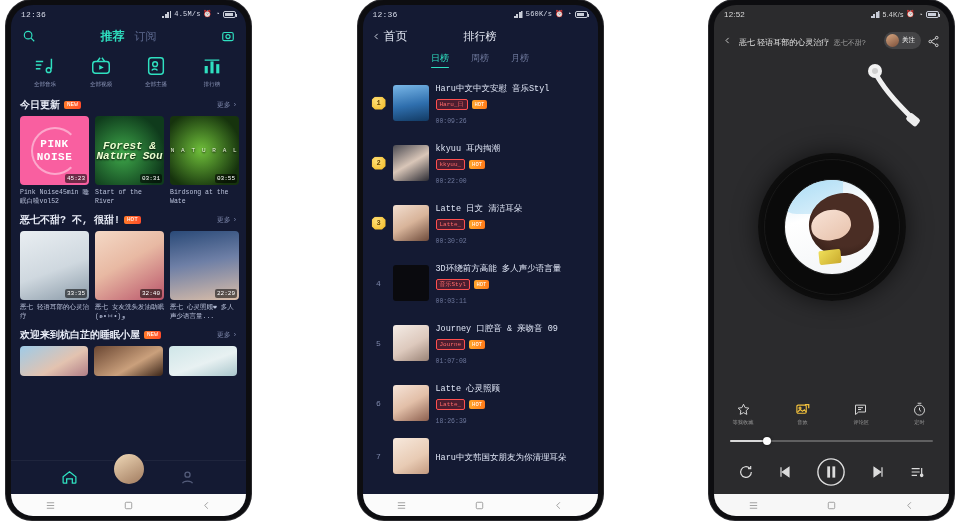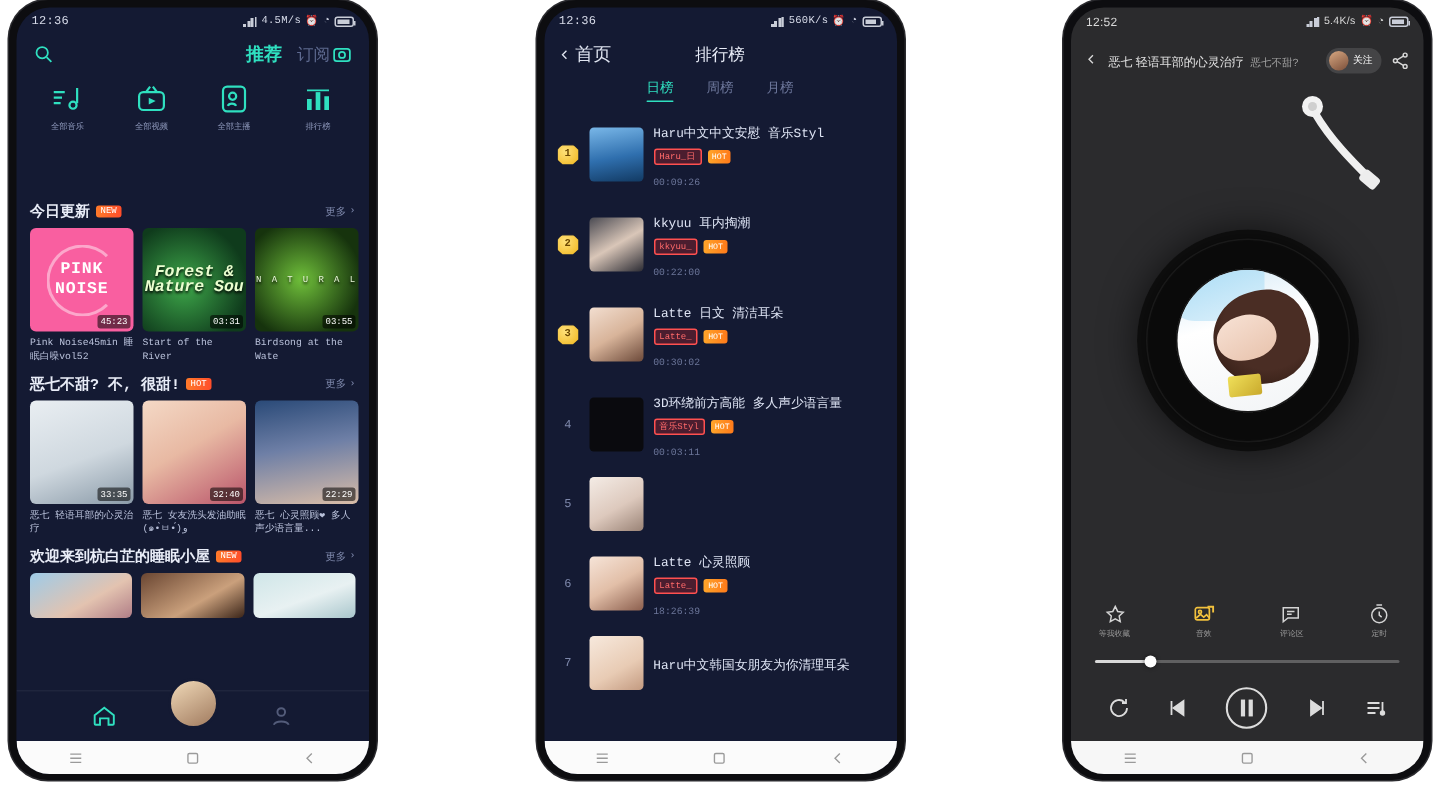--- a/index.html
+++ b/index.html
@@ -55,35 +55,35 @@
       linear-gradient(to top, #c9cdd8 6px, transparent 6px) 5px 0/2px 7px no-repeat,
       linear-gradient(to top, #c9cdd8 7px, transparent 7px) 7.5px 0/1.5px 7px no-repeat;
   }
 
   
   .p1-head {
     height: 26px; flex: 0 0 26px;
     display: flex; align-items: center; padding: 0 10px;
     position: relative;
   }
-  .p1-tabs { flex: 1; display: flex; justify-content: flex-end; gap: 10px; align-items: baseline; }
+  .p1-tabs { flex: 1; display: flex; justify-content: center; gap: 10px; align-items: baseline; }
   .tab-main { font-size: 12px; color: #2fe0c0; font-weight: bold; }
   .tab-sub { font-size: 11px; color: #5e6a90; }
   .ico-btn { width: 16px; height: 16px; color: #2fe0c0; display:flex; align-items:center; justify-content:center;}
   .ico-btn svg { width: 14px; height: 14px; }
 
   
   .quicknav { display: flex; padding: 6px 6px 2px 6px; }
   .qn { flex: 1; display: flex; flex-direction: column; align-items: center; gap: 3px; }
   .qn-ico { width: 22px; height: 22px; color: #2fe0c0; }
   .qn-ico svg { width: 100%; height: 100%; }
   .qn-lb { font-size: 6px; color: #8e98bb; transform: scale(.92); white-space: nowrap; }
 
   
-  .p1-body { flex: 1; overflow: hidden; position: relative; margin-top: 36px; }
+  .p1-body { flex: 1; overflow: hidden; position: relative; }
   .sect-head {
     display: flex; align-items: center; padding: 7px 9px 4px 9px; gap: 4px;
   }
   .sect-title { font-size: 10px; color: #e8ecf7; font-weight: bold; }
   .hot-badge {
     font-size: 6px; color: #fff; background: linear-gradient(90deg,#ff7a2a,#ff4d2a);
     border-radius: 2px; padding: 1px 3px; line-height: 1;
   }
   .more { margin-left: auto; font-size: 7px; color: #7b85a8; display:flex; align-items:center; gap:2px;}
 
@@ -545,20 +545,28 @@
               <span class="tag-red">音乐Styl</span>
               <span class="tag-or">HOT</span>
             </span>
             <span class="row-dur">00:03:11</span>
           </span>
         </div>
 
         <div class="row">
           <span class="rank">5</span>
           <span class="row-thumb rt5"></span>
+          <span class="row-info">
+            <span class="row-title">Journey 口腔音 &amp; 亲吻音 09</span>
+            <span class="row-tags">
+              <span class="tag-red">Journe</span>
+              <span class="tag-or">HOT</span>
+            </span>
+            <span class="row-dur">01:07:08</span>
+          </span>
         </div>
 
         <div class="row">
           <span class="rank">6</span>
           <span class="row-thumb rt6"></span>
           <span class="row-info">
             <span class="row-title">Latte 心灵照顾</span>
             <span class="row-tags">
               <span class="tag-red">Latte_</span>
               <span class="tag-or">HOT</span>

